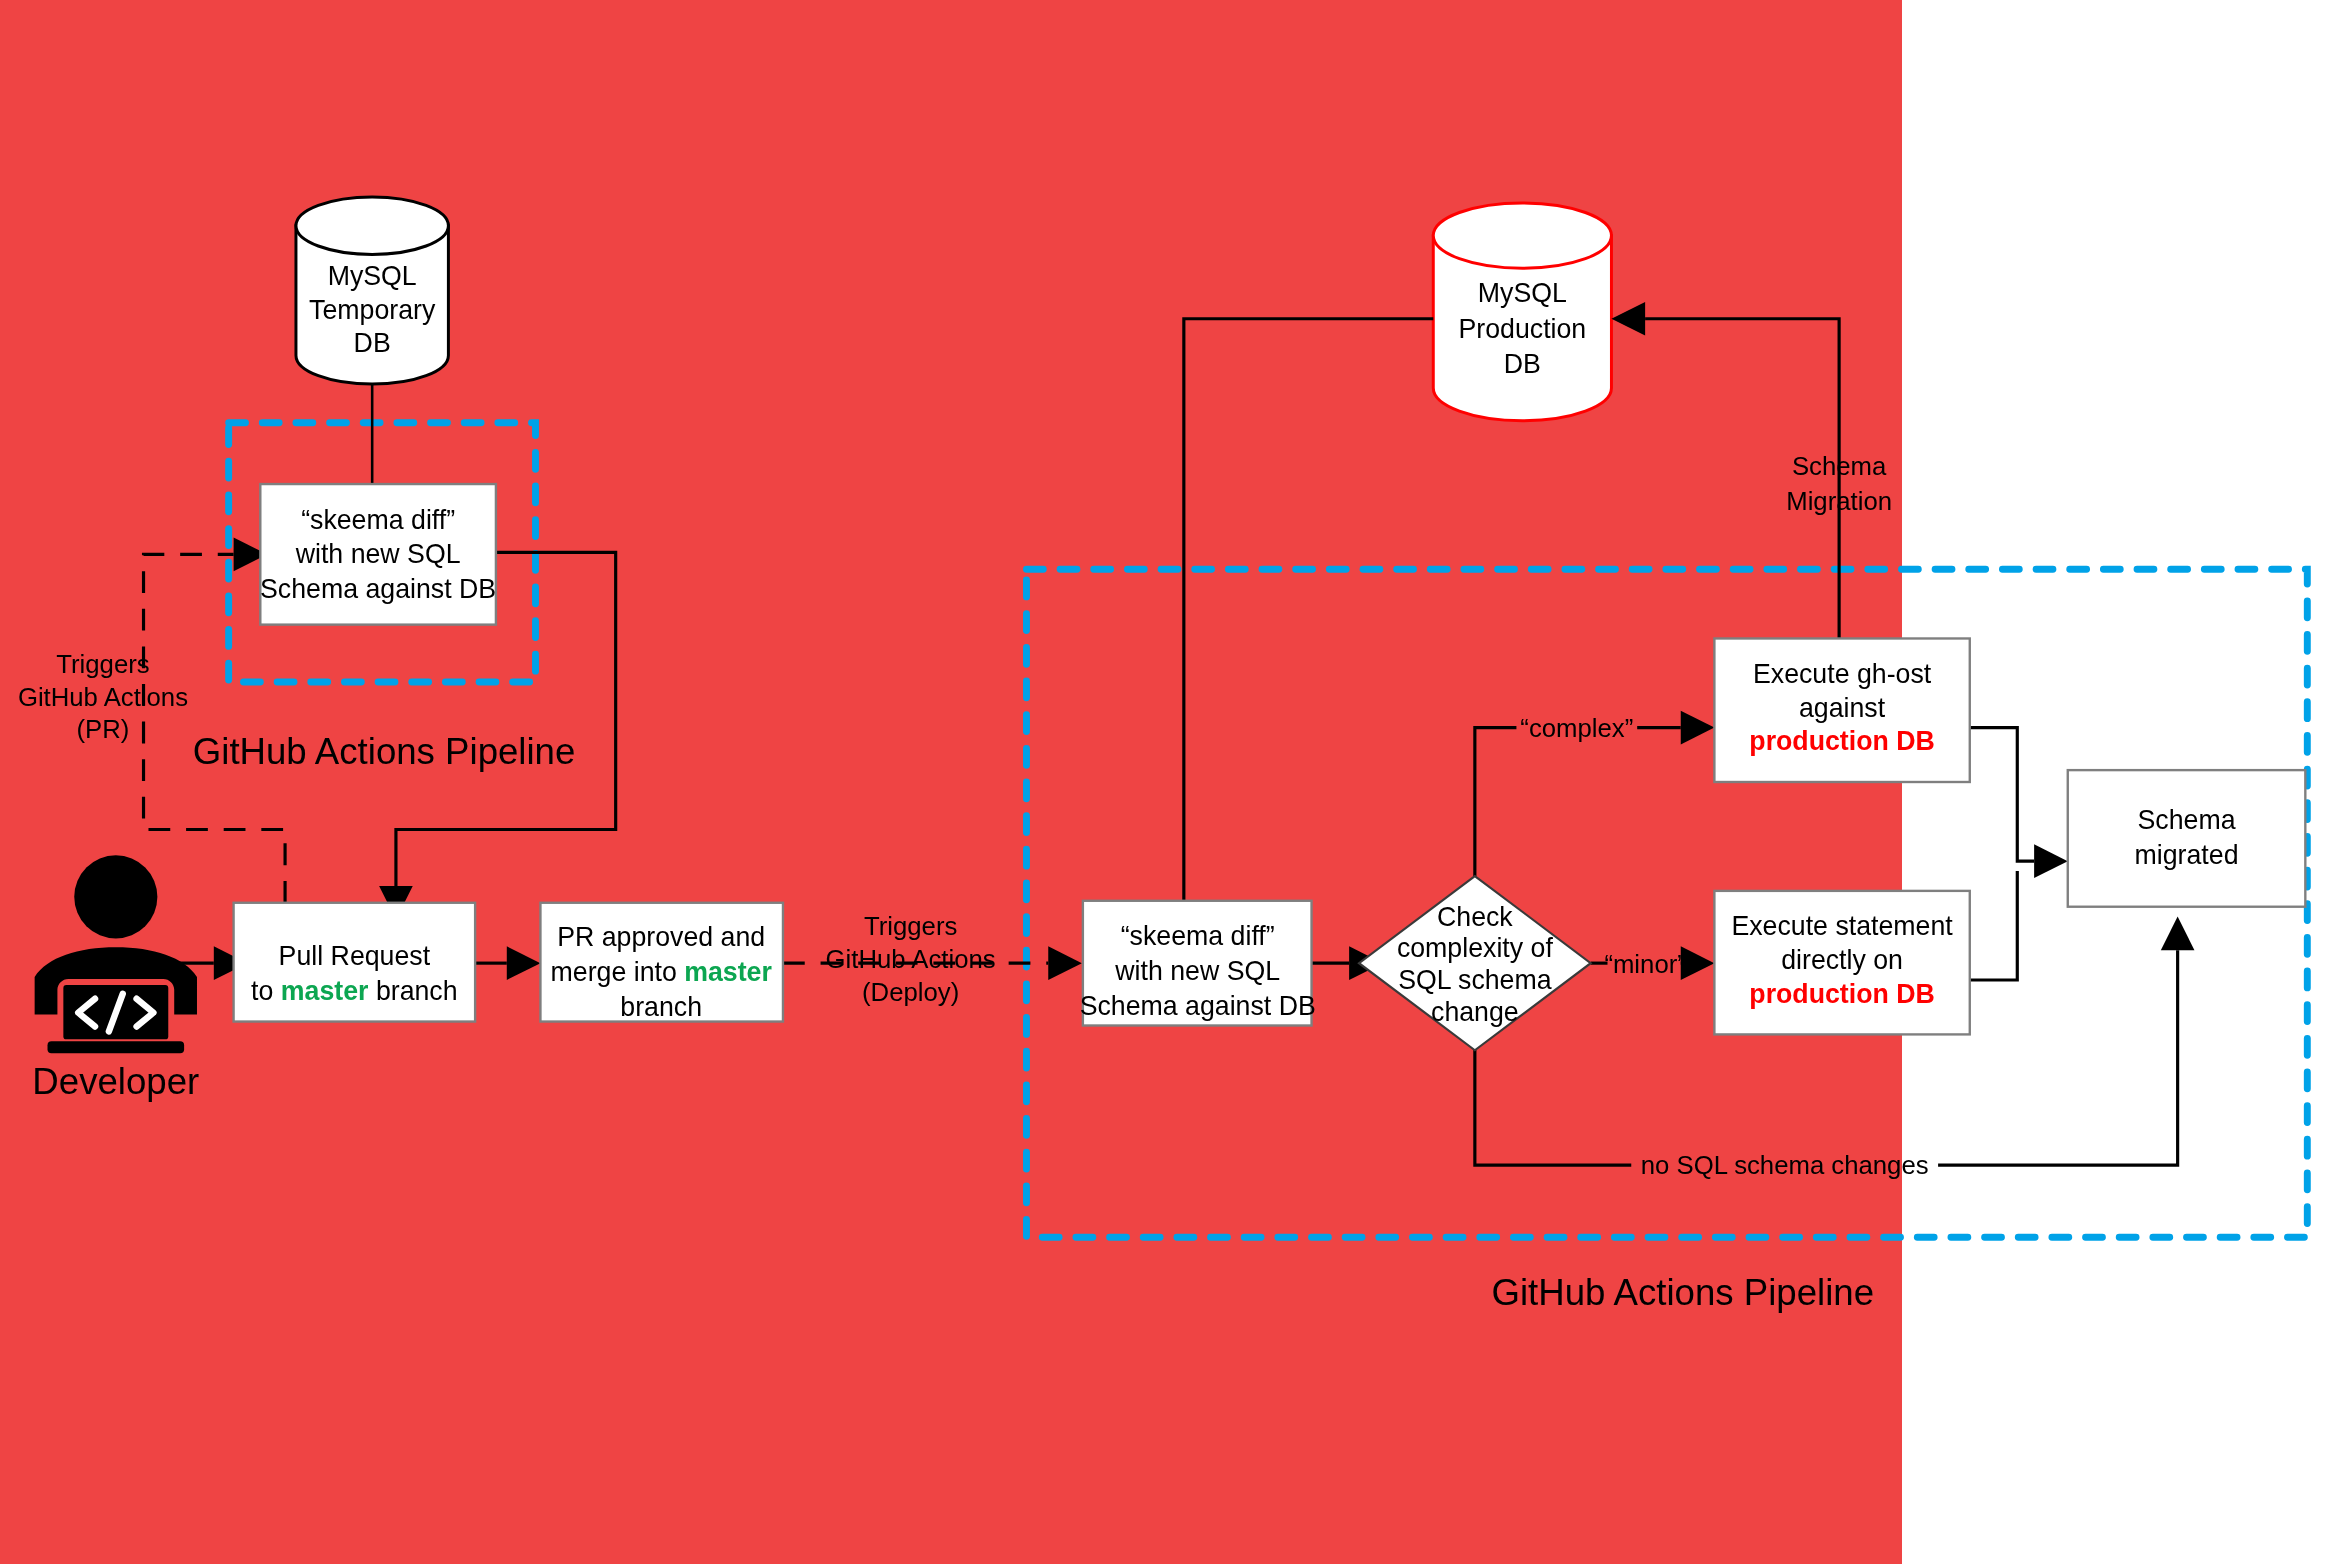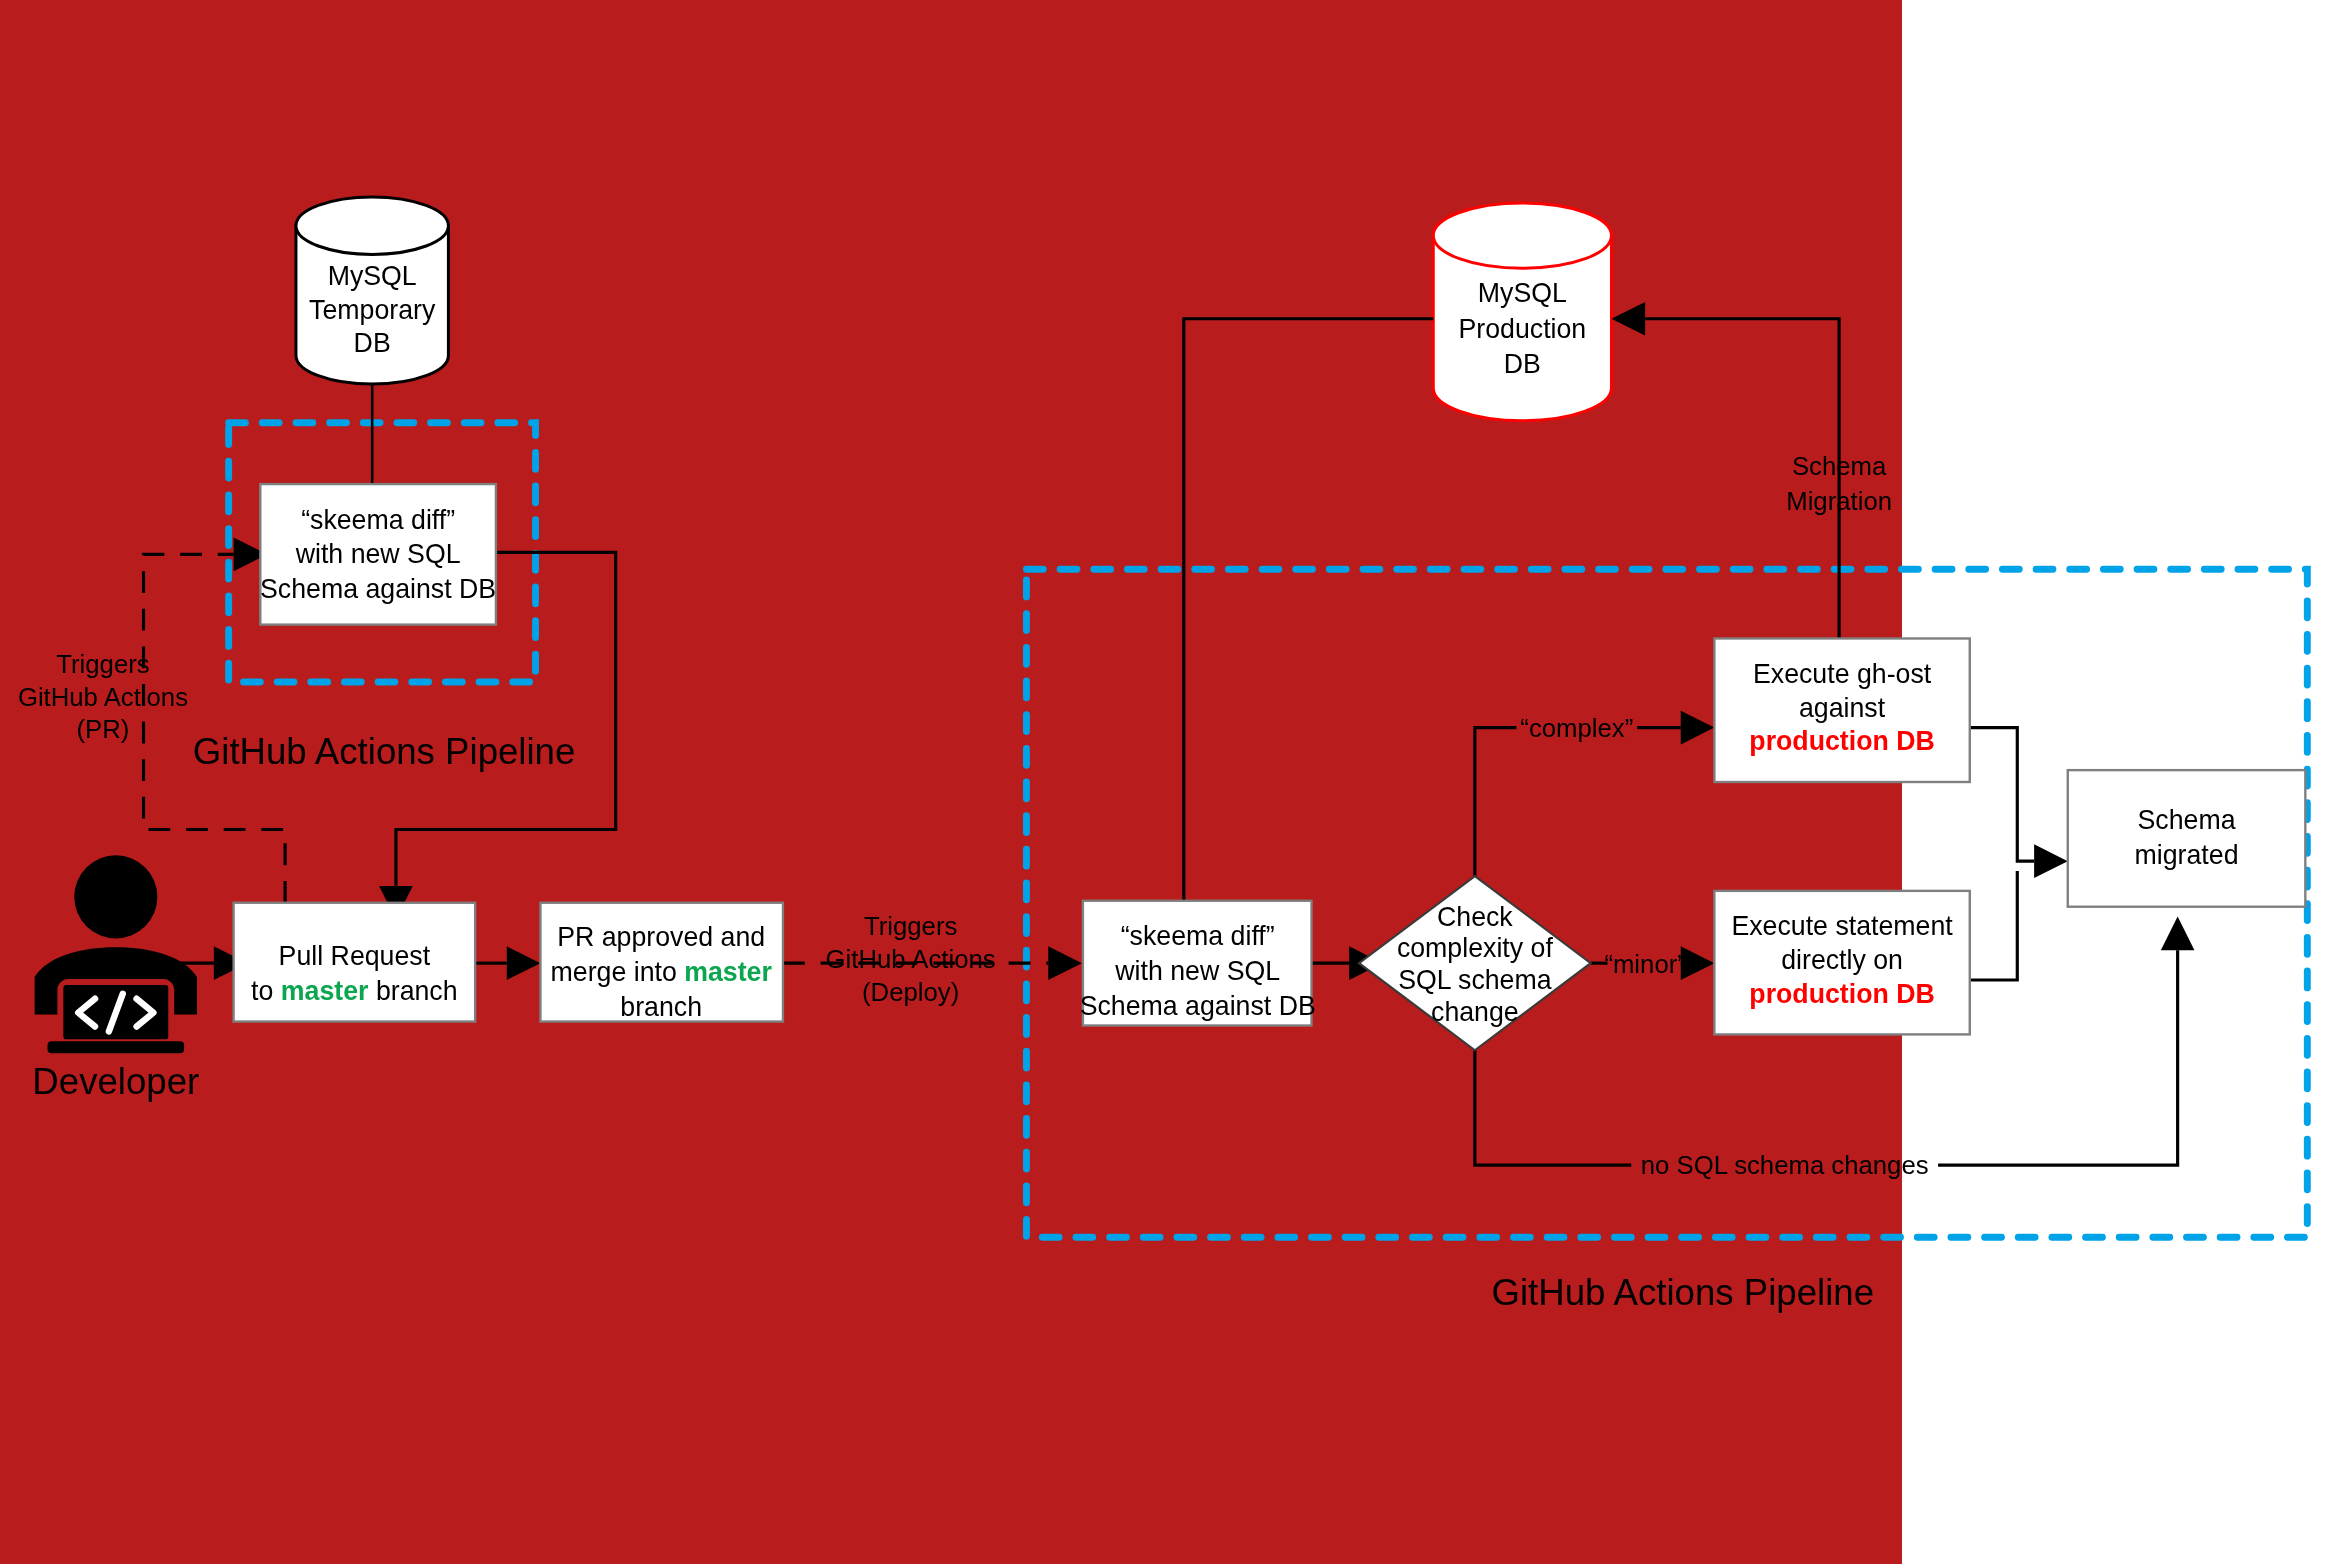--- a/index.html
+++ b/index.html
@@ -10,21 +10,21 @@
   body {
     width: 2337px;
     height: 1564px;
     font-family: "Liberation Sans", sans-serif;
     overflow: hidden;
   }
   #diagram-root {
     position: relative;
     width: 1902px;
     height: 1564px;
-    background: #b91c1c;
+    background: #ef4444;
   }
   svg#diagram-canvas {
     position: absolute;
     left: 0;
     top: 0;
     width: 2337px;
     height: 1564px;
   }
   .node-rect {
     fill: #ffffff;

